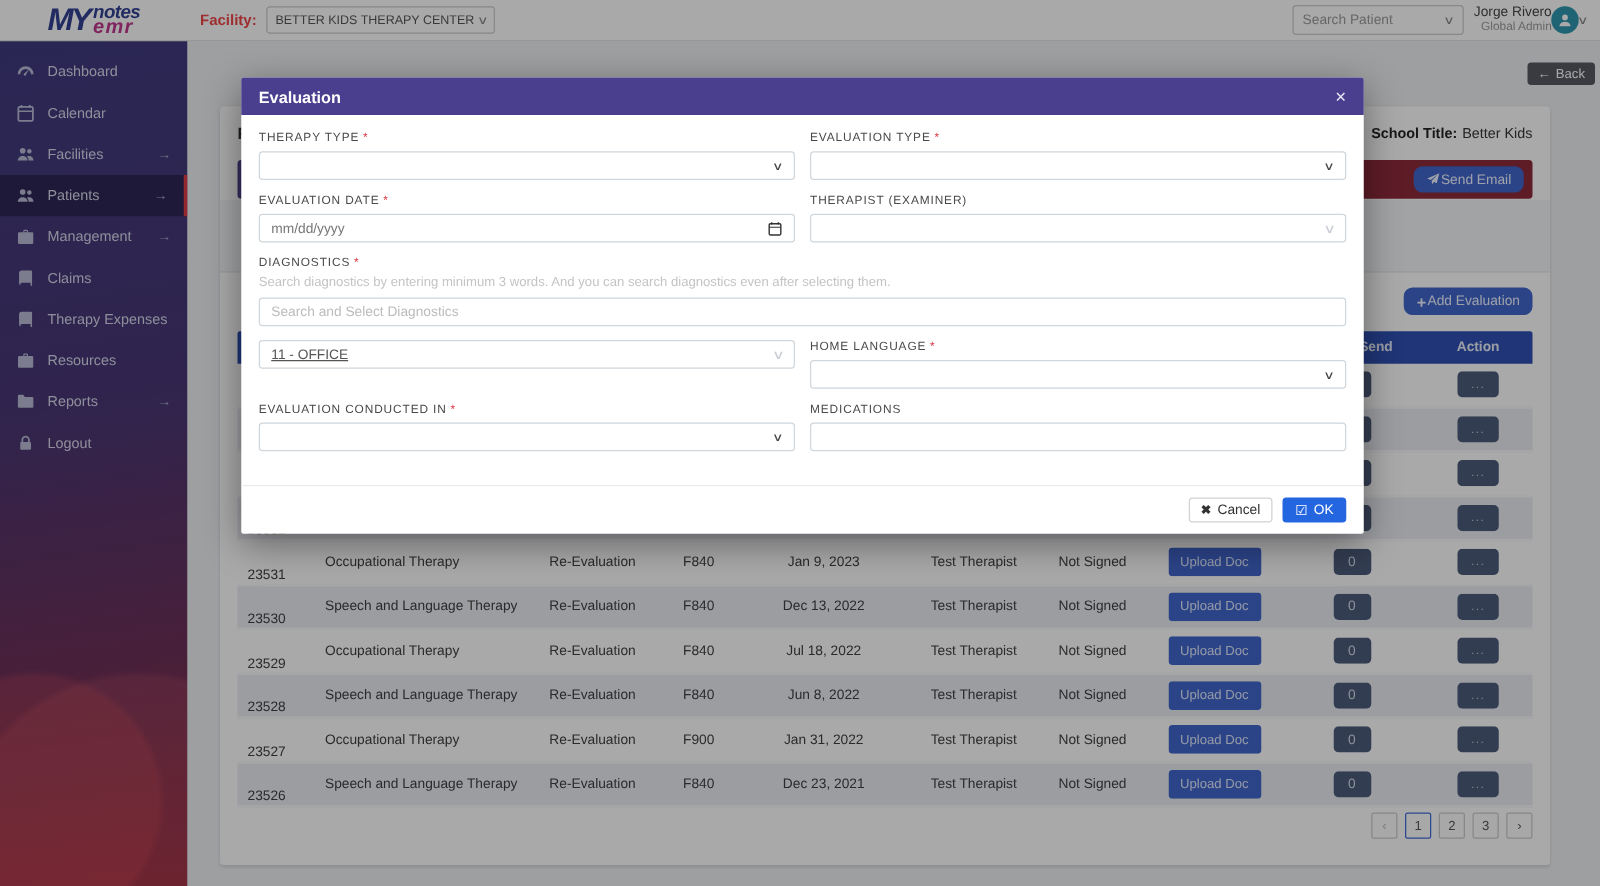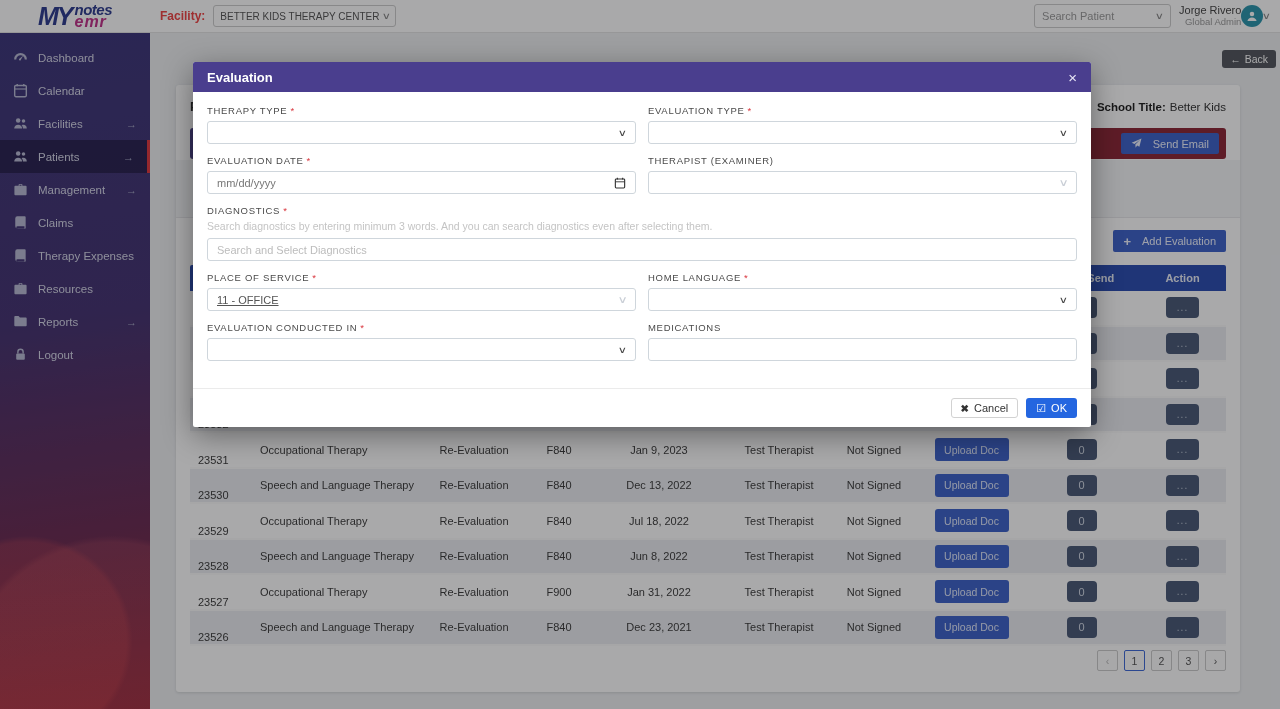--- a/index.html
+++ b/index.html
@@ -54,22 +54,22 @@
               align-items:center; gap:4px; cursor:pointer; font-family:inherit; }
   .card { position:absolute; left:26px; top:52px; width:1064px; height:607px; background:#fff;
           border-radius:3px; box-shadow:0 1px 3px rgba(0,0,0,.12); }
   .card-title-row { height:43px; display:flex; align-items:center; padding:0 14px; }
   .partial-title { font-size:13px; font-weight:bold; color:#2f2f2f; }
   .school-title { margin-left:auto; font-size:11.5px; color:#333; }
   .school-title b { color:#1f1f1f; margin-right:4px; }
   .patient-bar { position:absolute; left:14px; top:43px; width:1036px; height:31px; border-radius:3px;
     background:linear-gradient(90deg,#4b4287 0%, #6e2f57 16%, #8d2736 38%, #8d2736 100%);
     display:flex; align-items:center; justify-content:flex-end; padding:0 7px; }
-  .btn-blue { background:#3e63c9; color:#eef2ff; border:none; border-radius:2px; height:21px;
-              font-size:11px; padding:0 10px; display:flex; align-items:center; gap:11px;
+  .btn-blue { background:#3e63c9; color:#eef2ff; border:none; border-radius:7px; height:21px;
+              font-size:11px; padding:0 10px; display:flex; align-items:center; gap:1px;
               cursor:pointer; font-family:inherit; }
   .btn-blue svg { width:11px; height:11px; fill:#eef2ff; }
   .patient-info { position:absolute; left:0px; top:75px; width:1064px; height:58px;
                   background:#f5f6f8; border-bottom:1px solid #e7e7ea; }
   .add-eval-row { position:absolute; left:14px; top:145px; width:1036px; display:flex; justify-content:flex-end; }
   .add-eval-row .btn-blue { height:22px; }
   .plus { font-size:13px; font-weight:bold; line-height:1; }
 
   
   .table { position:absolute; left:14px; top:180px; width:1036px; }
@@ -533,21 +533,20 @@
 
       <div class="m-field full">
         <label class="m-label"><span>DIAGNOSTICS</span><span class="req">*</span></label>
         <div class="helper">Search diagnostics by entering minimum 3 words. And you can search diagnostics even after selecting them.</div>
         <div class="inp">
           <span class="ph">Search and Select Diagnostics</span>
         </div>
       </div>
 
       <div class="m-field">
-        <label class="m-label"><span>PLACE OF SERVICE</span><span class="req">*</span></label>
         <div class="sel">
           <span class="val">11 - OFFICE</span>
           <span class="caret-lt">∨</span>
         </div>
       </div>
       <div class="m-field">
         <label class="m-label"><span>HOME LANGUAGE</span><span class="req">*</span></label>
         <div class="sel">
           <span class="val"></span>
           <span class="caret-dk">∨</span>

